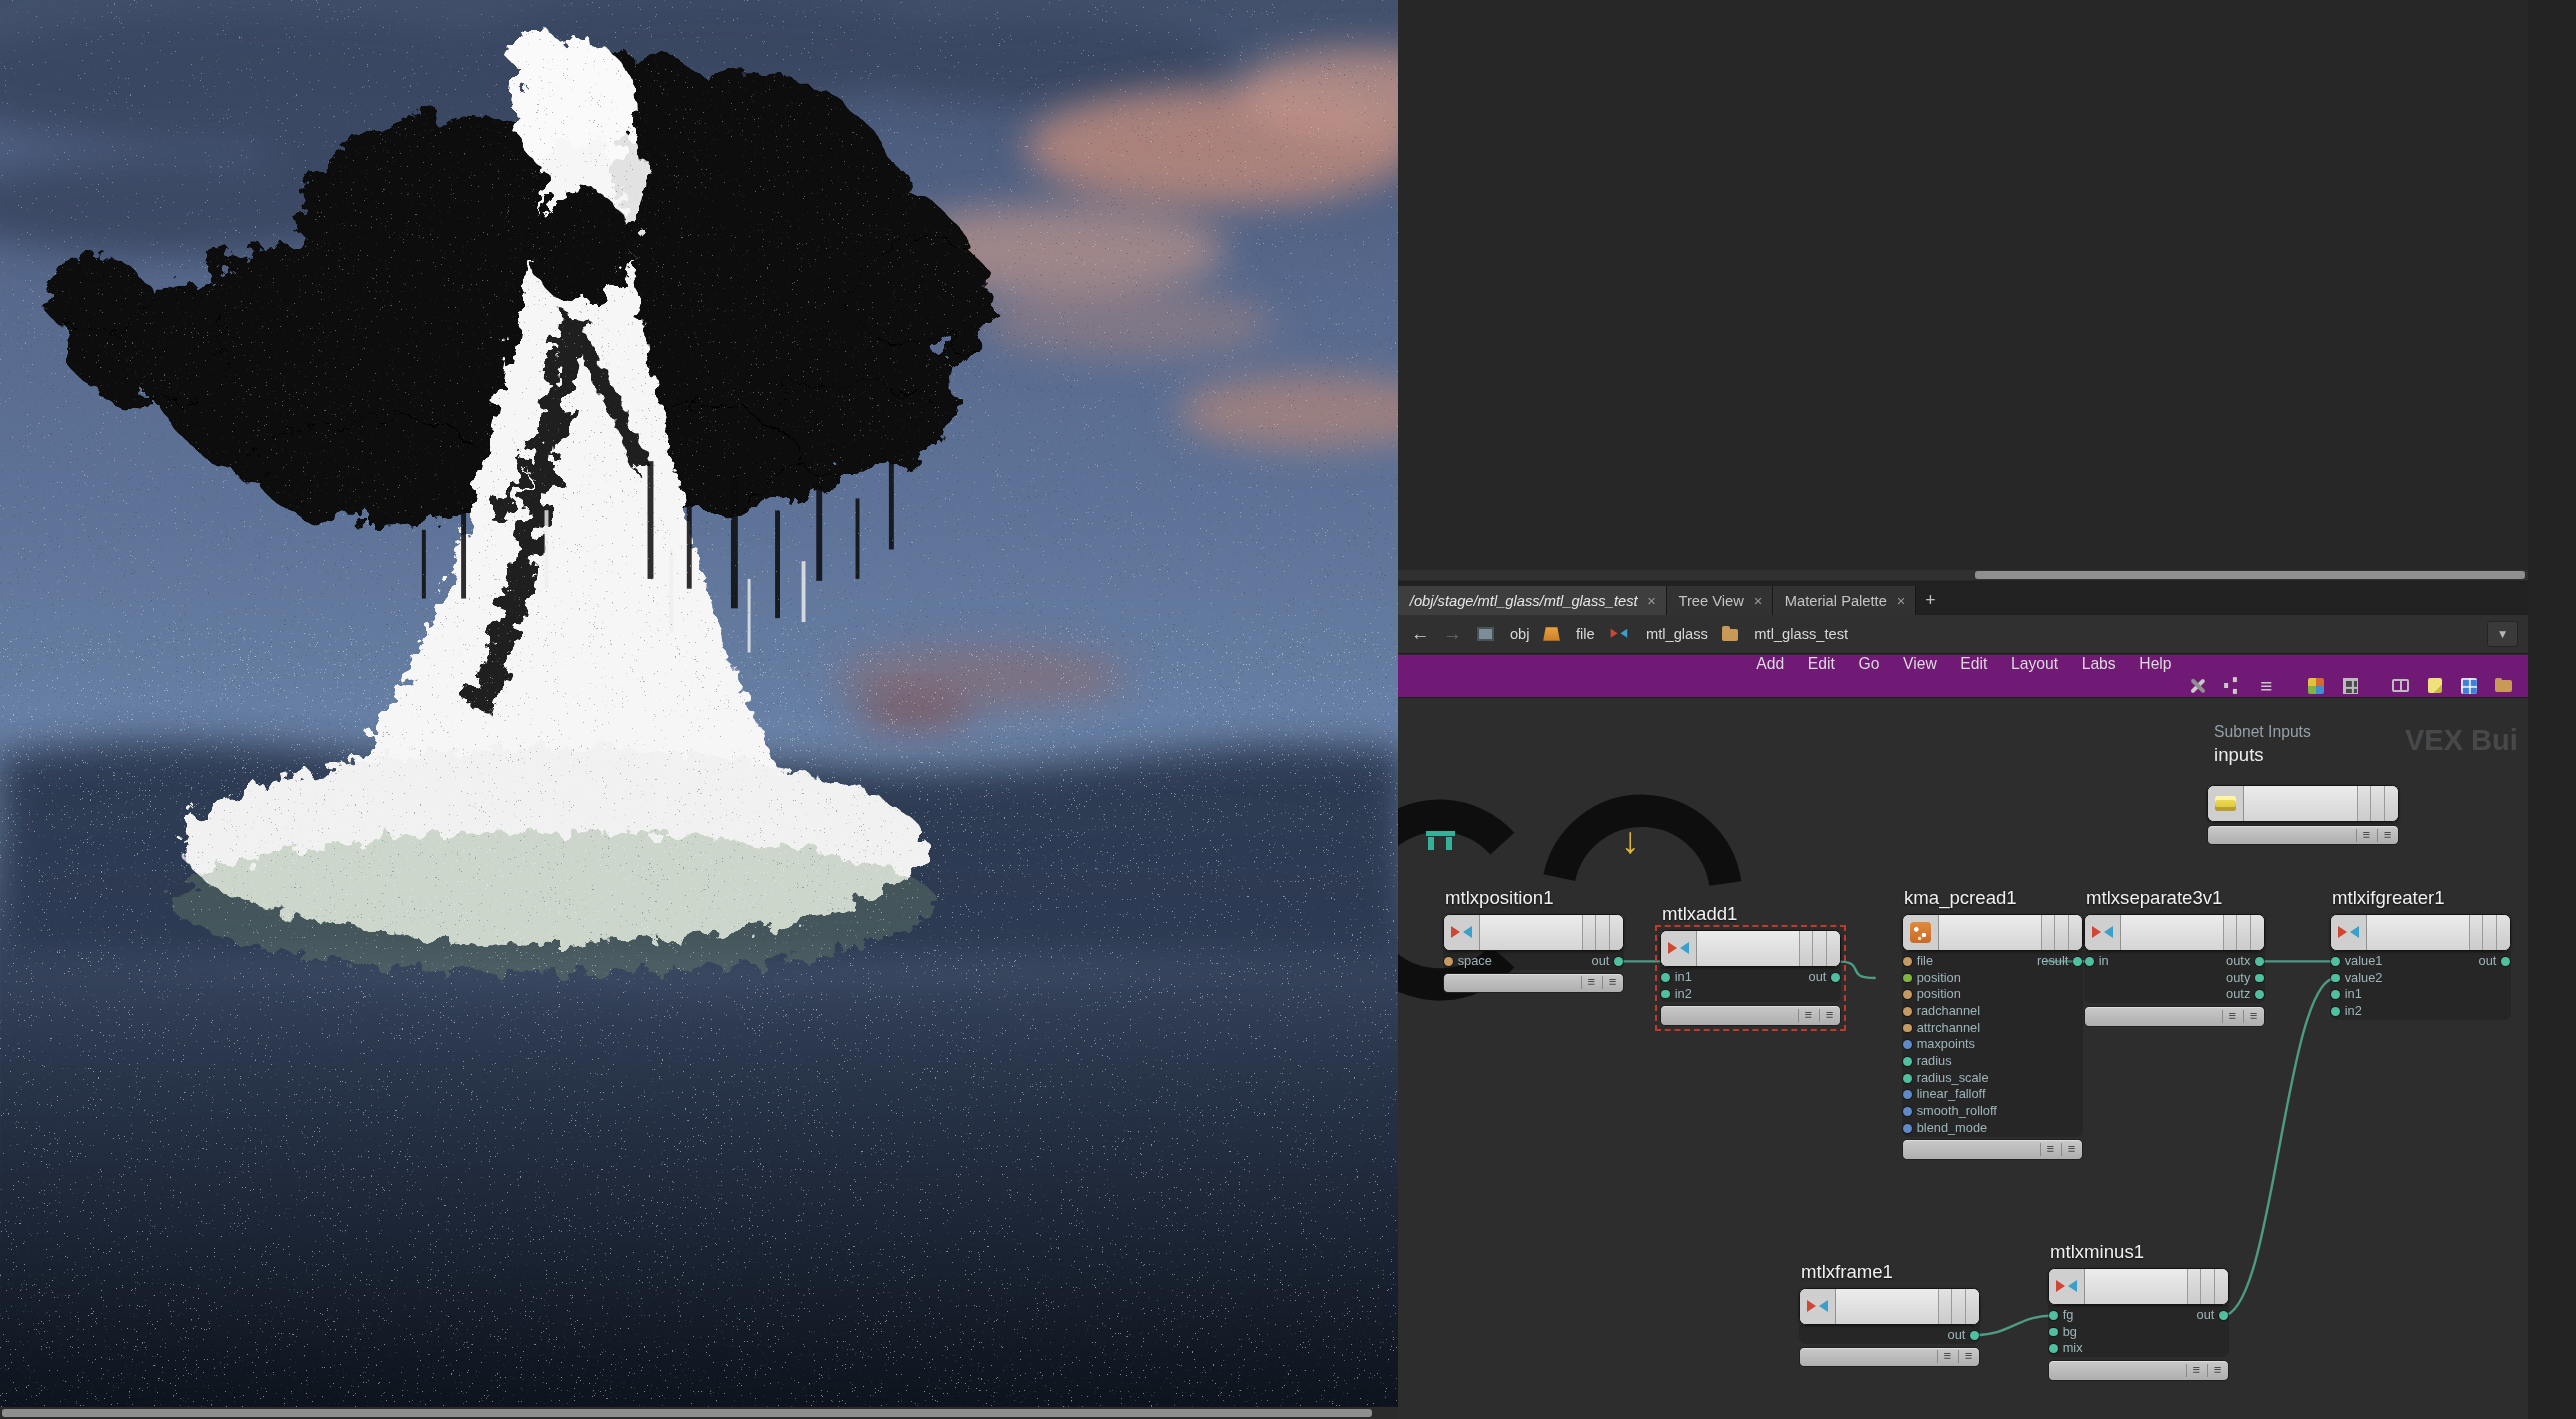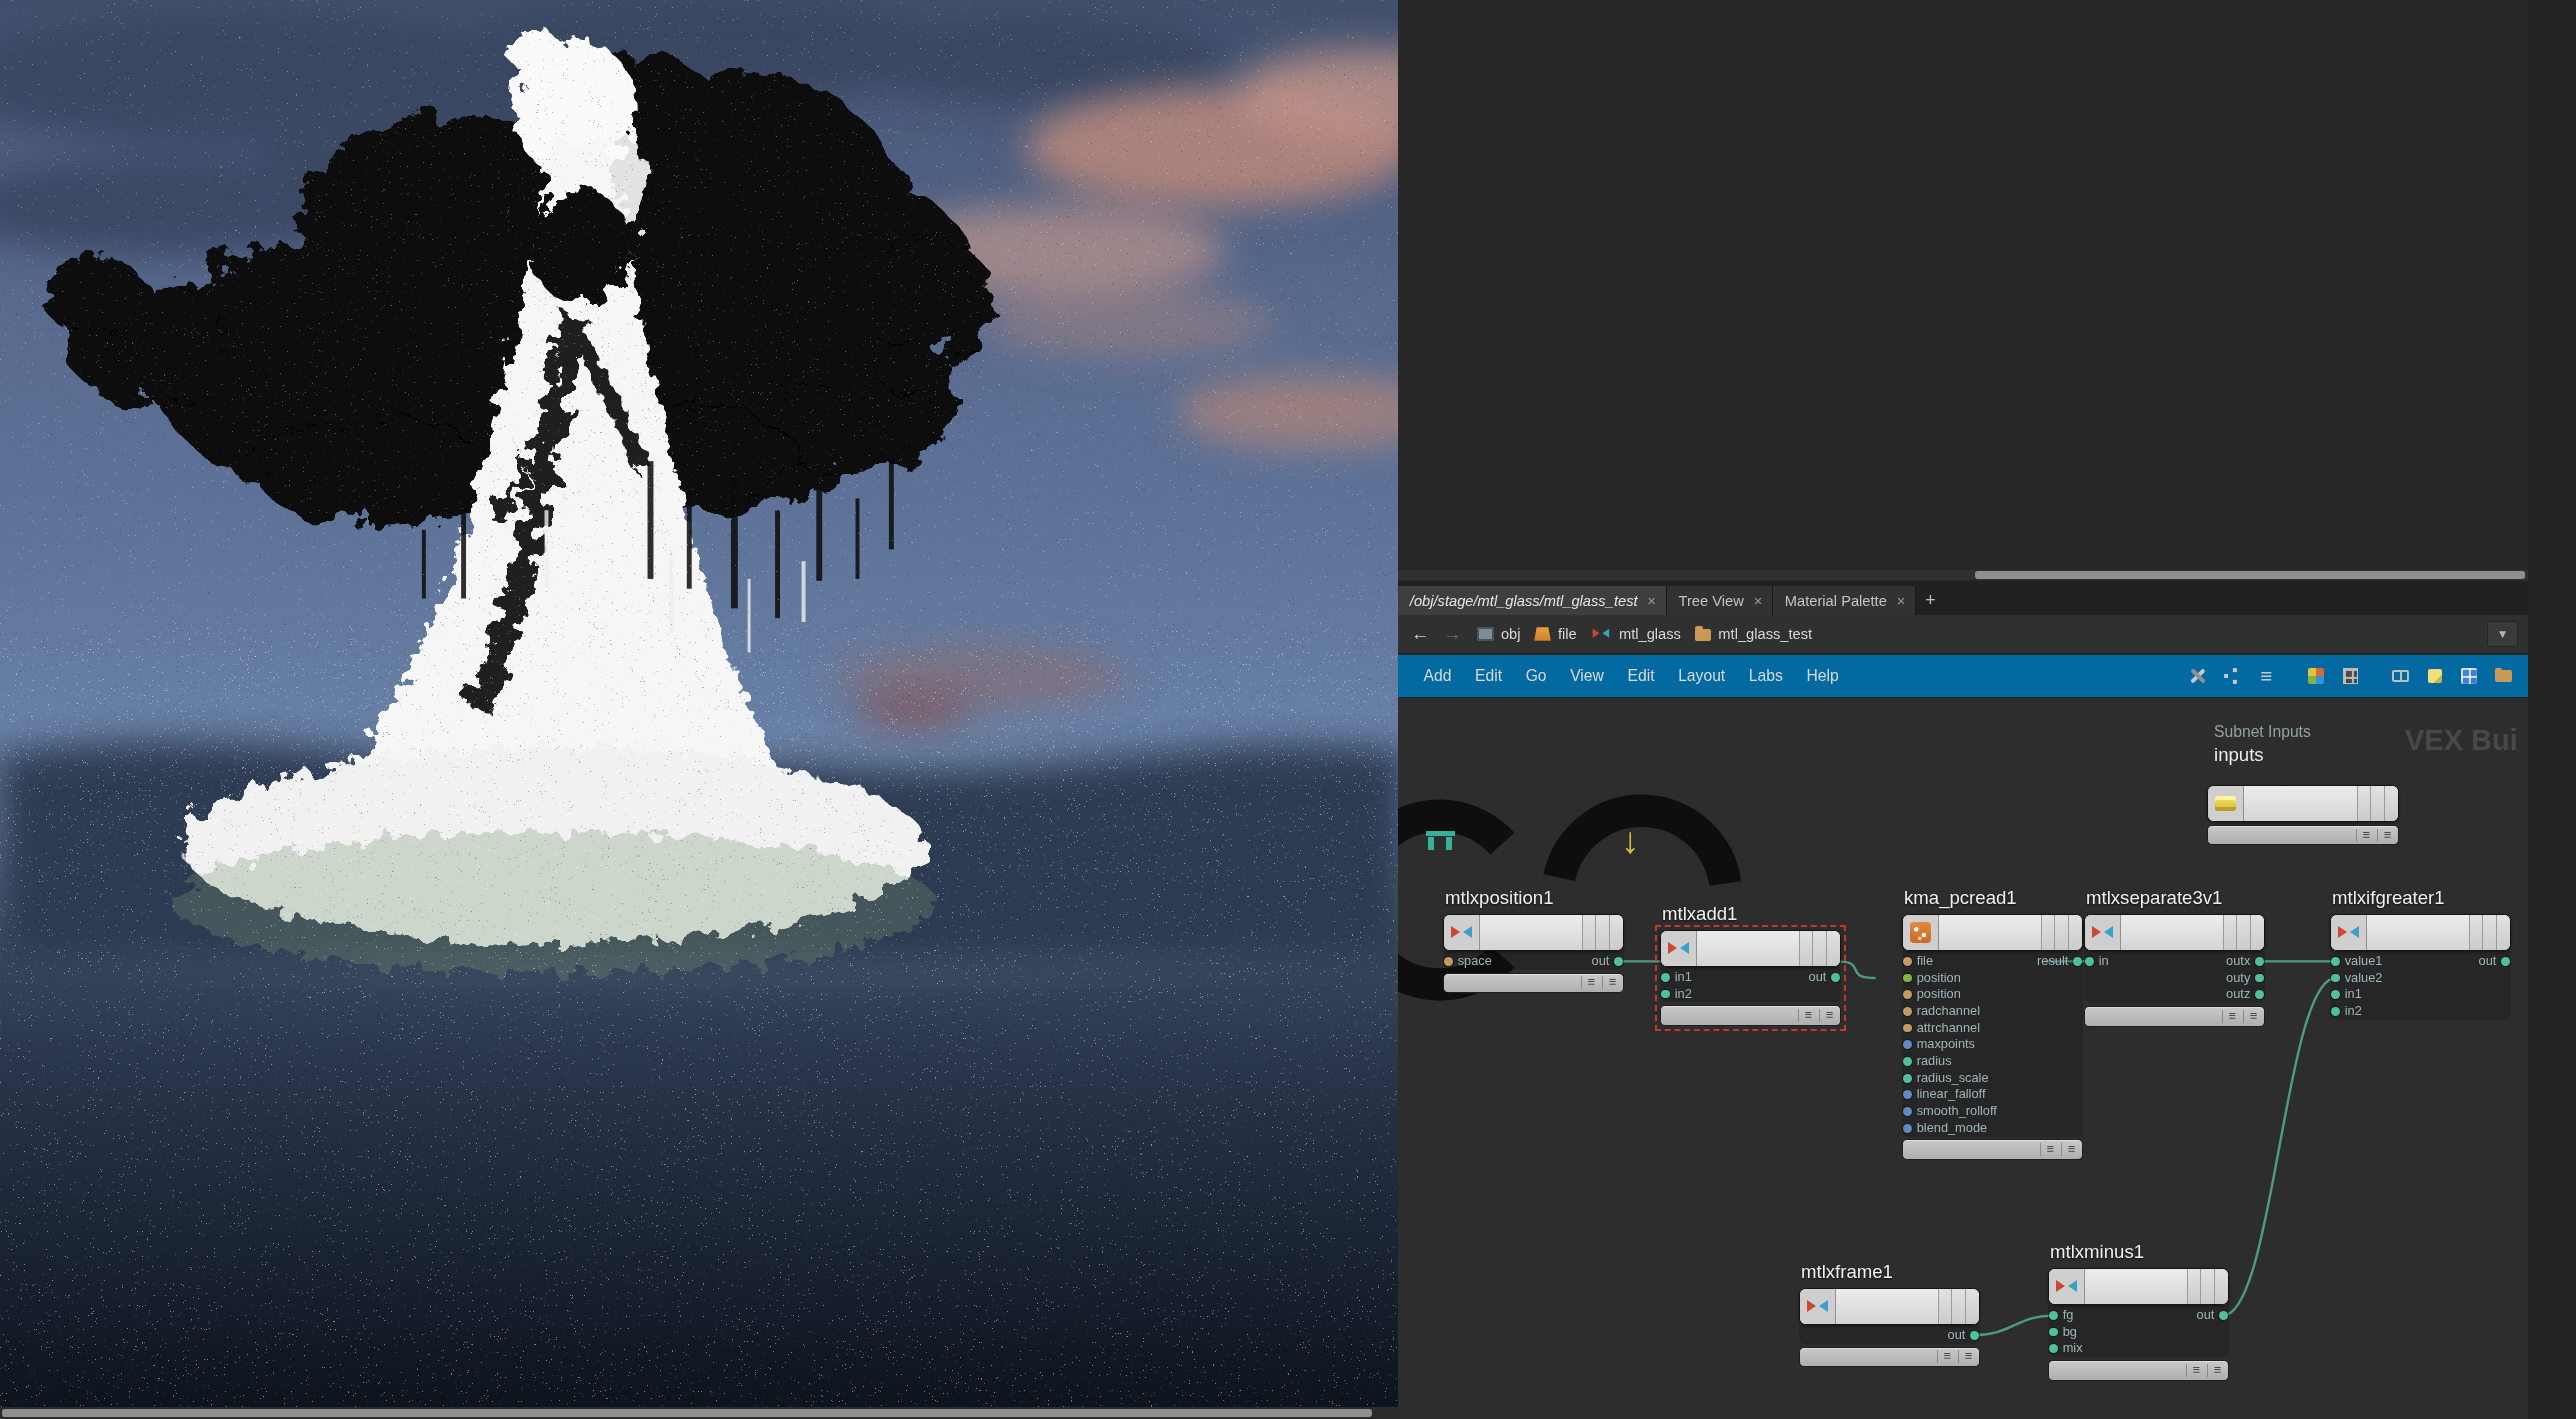--- a/index.html
+++ b/index.html
@@ -36,35 +36,35 @@
   .tab.active{background:#3e3e3e;color:#e6e6e6;}
   .tab-label.italic{font-style:italic;}
   .tab-close{color:#9a9a9a;font-size:14.7px;}
   .tab-add{height:29px;width:29px;display:flex;align-items:center;justify-content:center;color:#c0c0c0;font-size:17.7px;}
 
   
   #path-bar{position:absolute;left:0;top:615px;width:100%;height:39px;background:#303030;display:flex;align-items:center;
     padding:0 9.8px;box-sizing:border-box;gap:7.9px;border-bottom:1px solid #1d1d1d;}
   .nav-btn{color:#d2d2d2;font-size:18.6px;padding:0 2.9px;}
   .nav-btn.dim{color:#6a6a6a;}
-  .crumb{display:flex;align-items:center;gap:7px;color:#d8d8d8;font-size:14.7px;padding:2.9px 4.9px;white-space:nowrap;}
+  .crumb{display:flex;align-items:center;gap:16px;color:#d8d8d8;font-size:14.7px;padding:2.9px 4.9px;white-space:nowrap;}
   .bc{width:16.7px;height:13.7px;display:inline-block;position:relative;flex:none;}
   .bc-obj{background:#7d8c96;border-radius:2px;box-shadow:inset 0 0 0 2px #47535b;}
   .bc-stage{background:linear-gradient(#e8a33f,#c97f2a);clip-path:polygon(15% 0,85% 0,100% 100%,0 100%);}
   .bc-folder{background:#c99a55;border-radius:2px;margin-top:2px;height:11.8px;}
   .bc-folder::before{content:"";position:absolute;left:0;top:-2.9px;width:7.9px;height:3.9px;background:#c99a55;border-radius:2px 2px 0 0;}
   .bowtie{width:21.6px;height:15.7px;position:relative;display:inline-block;flex:none;}
   .bowtie::before{content:"";position:absolute;left:0;top:1px;border-style:solid;border-width:6.9px 0 6.9px 9.8px;border-color:transparent transparent transparent #cf4632;}
   .bowtie::after{content:"";position:absolute;right:0;top:1px;border-style:solid;border-width:6.9px 9.8px 6.9px 0;border-color:transparent #3a9fc9 transparent transparent;}
   .bc-mtlx{transform:scale(0.75);transform-origin:center;}
   .nav-dd{margin-left:auto;color:#b5b5b5;font-size:11.8px;padding:4.9px 8.8px;background:#3a3a3a;border:1px solid #242424;border-radius:2.9px;}
 
   
-  #menu-bar{position:absolute;left:0;top:655px;width:100%;height:43px;background:#0369a1;display:flex;align-items:center;
-    padding:0 11.8px 0 13.7px;box-sizing:border-box;border-bottom:1px solid #1f1f1f;}
+  #menu-bar{position:absolute;left:0;top:655px;width:100%;height:43px;background:#701a75;display:flex;align-items:center;
+    padding:0 11.8px 0 13.7px;box-sizing:border-box;border-bottom:1px solid #1f1f1f;flex-direction:column;}
   .menu-item{color:#dadada;font-size:15.7px;padding:0 11.8px;}
   #menu-icons{margin-left:auto;display:flex;align-items:center;gap:8.8px;}
   .mi{width:25.5px;height:25.5px;display:flex;align-items:center;justify-content:center;border-radius:2.9px;color:#c6c6c6;position:relative;}
   .mi.gap{margin-left:15.7px;}
   .mi-tools::before,.mi-tools::after{content:"";position:absolute;left:10.8px;top:3.9px;width:3.9px;height:17.7px;border-radius:2px;}
   .mi-tools::before{background:#c9c9c9;transform:rotate(45deg);}
   .mi-tools::after{background:#8f8f8f;transform:rotate(-45deg);}
   .mi-hier::before{content:"";width:4.9px;height:4.9px;background:#c9c9c9;box-shadow:8.8px -5.9px 0 #c9c9c9,8.8px 5.9px 0 #c9c9c9;transform:translateX(-5.9px);}
   .mi-list{font-size:20.6px;}
   .mi-gridc::before{content:"";width:15.7px;height:15.7px;border-radius:2px;background:conic-gradient(#d46a2f 0 25%,#3f8fd4 0 50%,#7fb342 0 75%,#e0c23f 0);}

